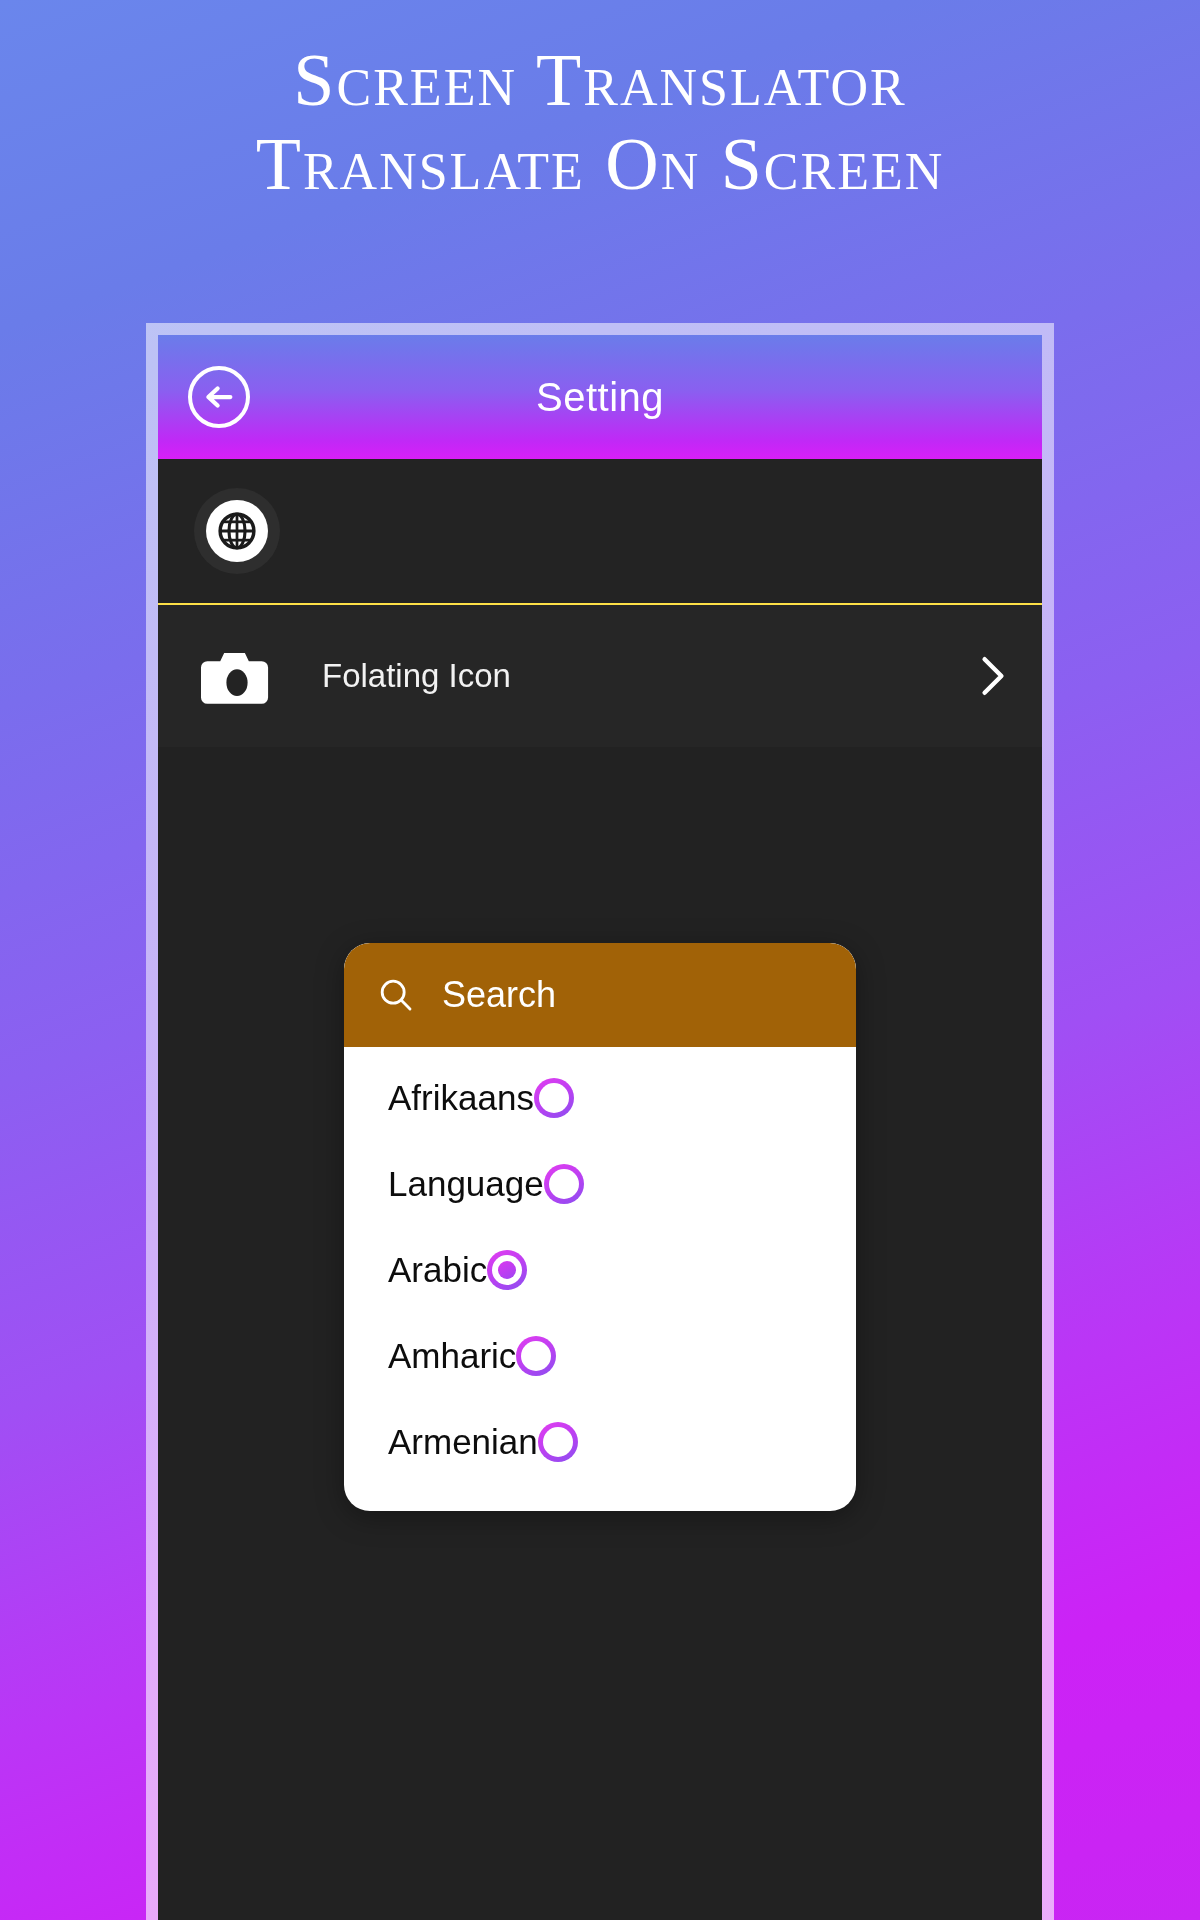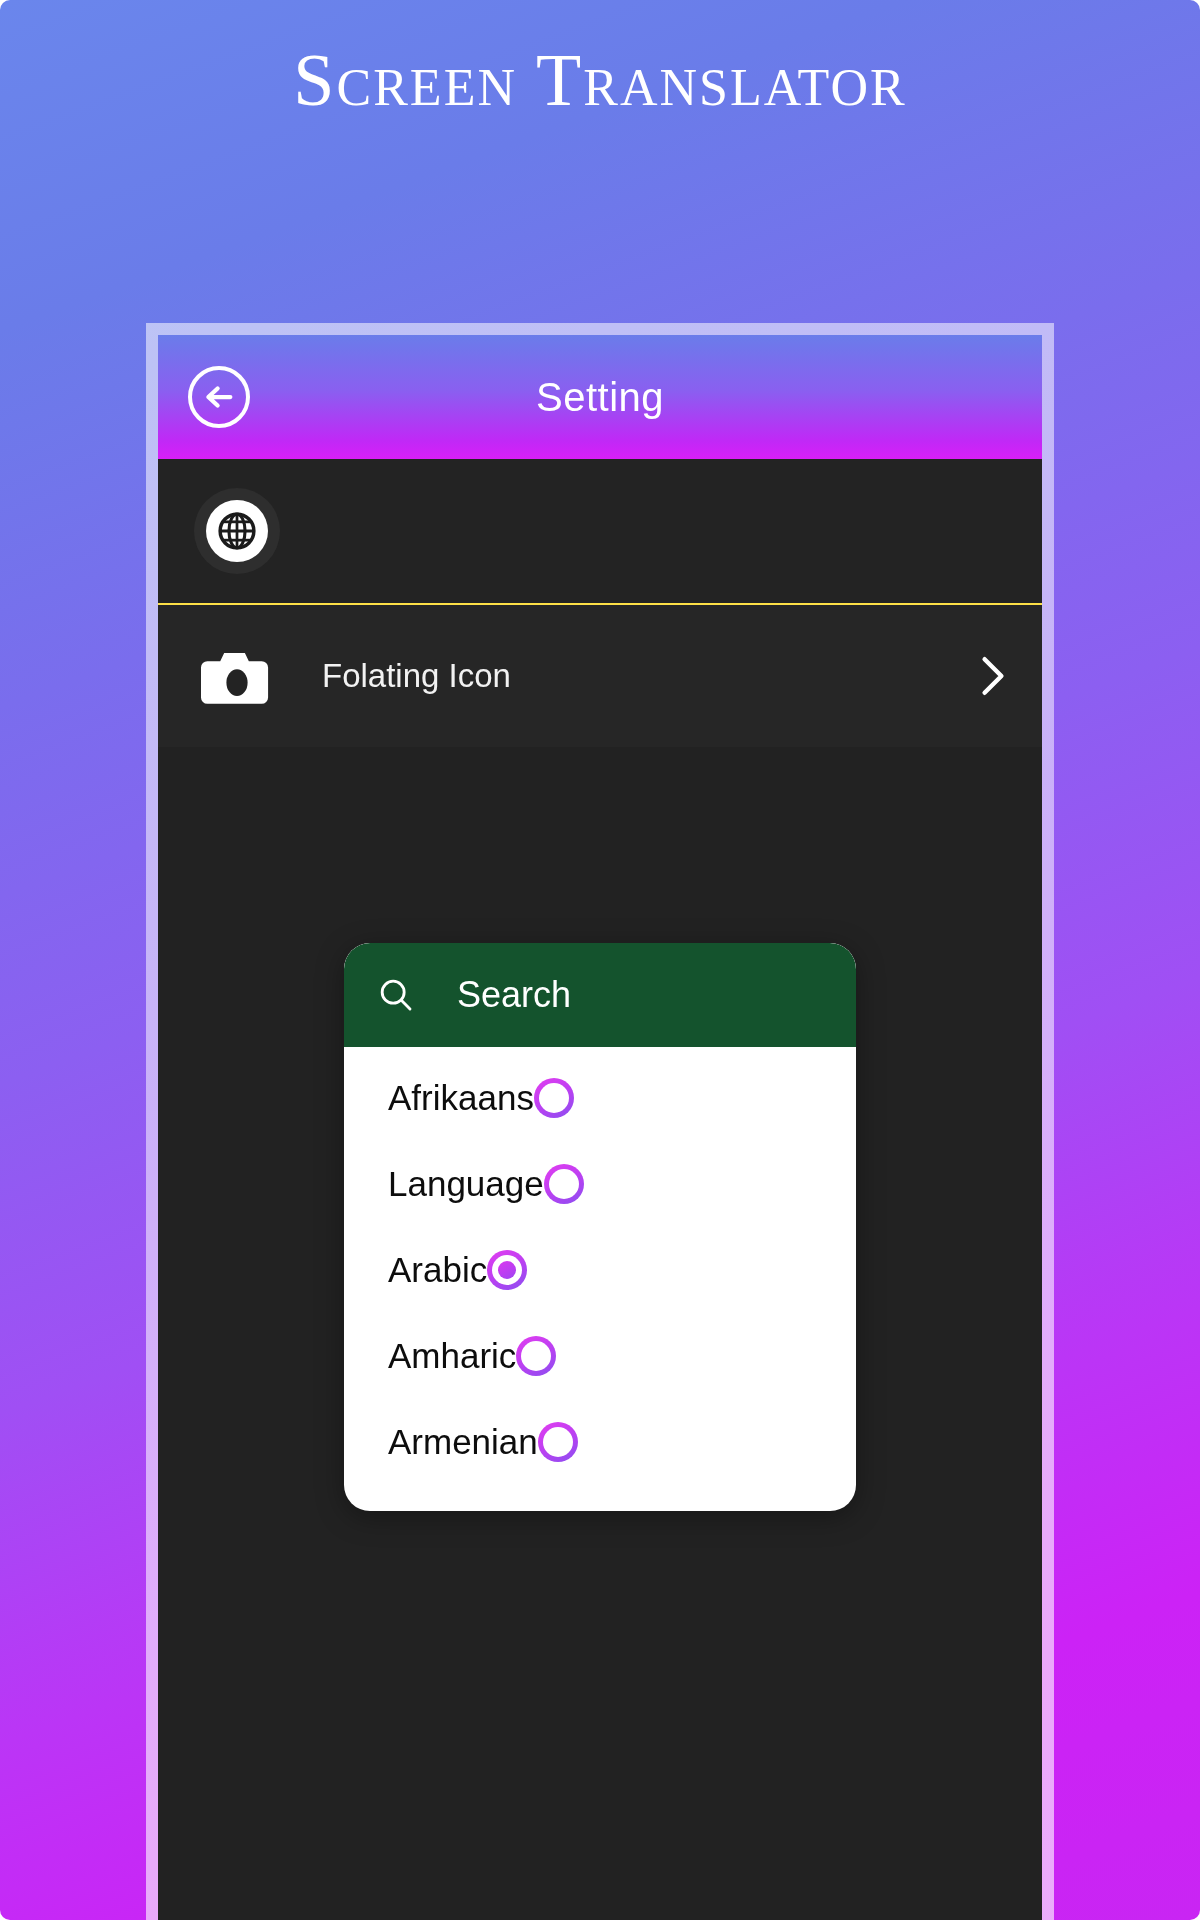--- a/index.html
+++ b/index.html
@@ -17,21 +17,20 @@
     background:
       linear-gradient(160deg,
         #6a86ec 0%,
         #6a7ce9 14%,
         #7a6ded 30%,
         #8c5ff1 46%,
         #a04ff4 60%,
         #bb35f6 74%,
         #cc22f6 86%,
         #c925f3 100%);
-    border-radius: 10px;
   }
 
   
   #headline {
     position:absolute;
     top:38px; left:0; width:1200px;
     text-align:center;
     color:#ffffff;
     font-family:"Liberation Serif", "DejaVu Serif", serif;
     font-variant:small-caps;
@@ -140,28 +139,27 @@
     transform:translateX(-50%);
     top:608px;
     width:512px;
     background:#ffffff;
     border-radius:26px;
     overflow:hidden;
     box-shadow:0 6px 28px rgba(0,0,0,0.35);
   }
   #search-bar {
     height:104px;
-    background:#14532d;
+    background:#a16207;
     display:flex;
     align-items:center;
     padding:0 32px;
     border-top-left-radius:26px;
     border-top-right-radius:26px;
     cursor:text;
-    gap:15px;
   }
   #search-icon { flex:0 0 auto; display:flex; }
   #search-placeholder {
     margin-left:26px;
     color:#ffffff;
     font-size:36px;
     font-weight:400;
   }
 
   .lang-list { padding:8px 0 26px 0; }
@@ -200,20 +198,21 @@
   }
   .radio.selected { position:relative; }
 </style>
 </head>
 <body>
 
 <div id="promo-bg">
 
   <div id="headline">
     <span class="hl-line">Screen Translator</span>
+    <span class="hl-line">Translate On Screen</span>
   </div>
 
   <div id="phone-frame">
     <div id="phone-screen">
 
       <div id="app-header">
         <div id="back-button">
           <svg width="34" height="34" viewBox="0 0 24 24">
             <path d="M20 12 H5 M11 6 L4.5 12 L11 18" fill="none" stroke="#ffffff" stroke-width="3" stroke-linecap="round" stroke-linejoin="round"></path>
           </svg>

